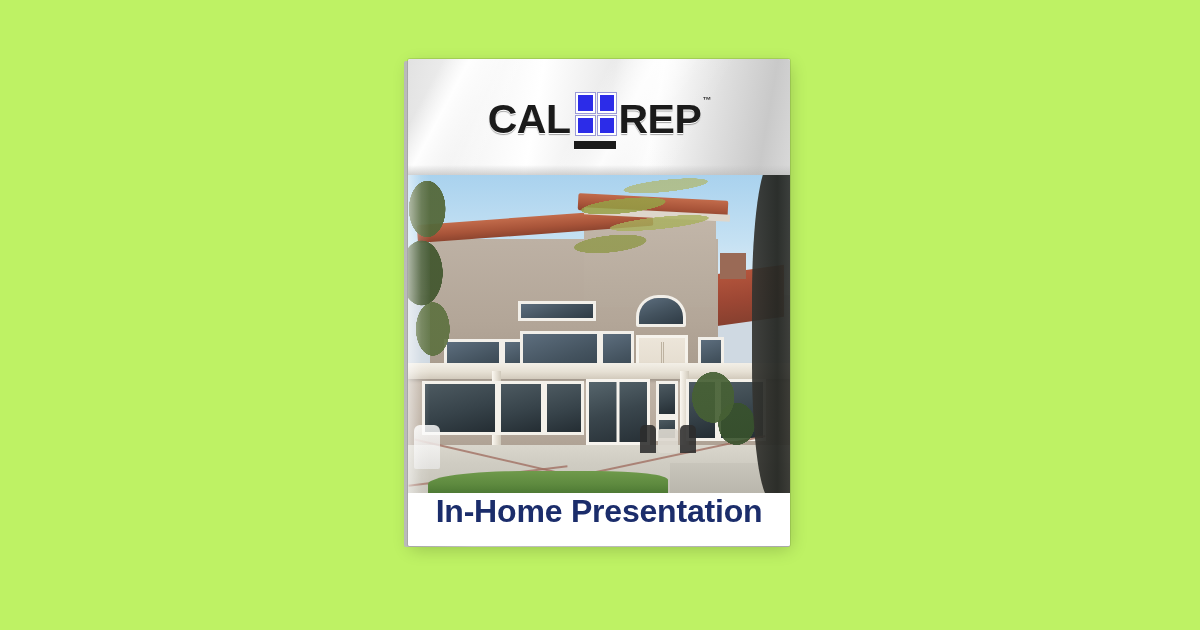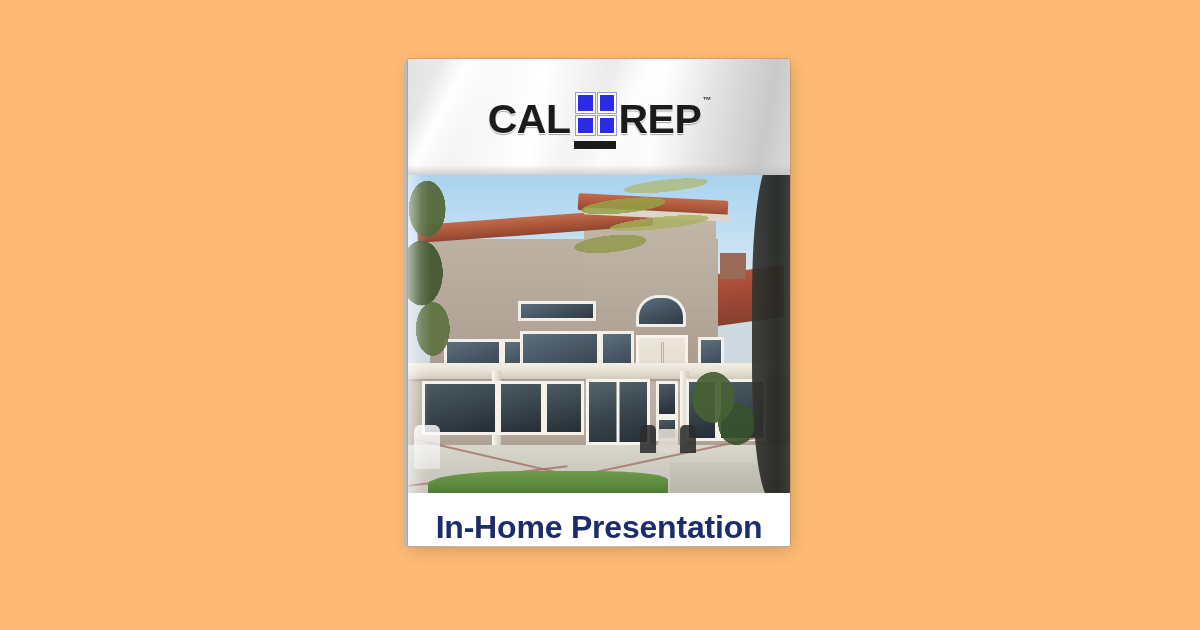--- a/index.html
+++ b/index.html
@@ -2,21 +2,21 @@
 <html><head>
 <meta charset="utf-8">
 <style>
   html,body{margin:0;padding:0;}
   body{
     width:1200px;height:630px;
     background:#f4f4f4;
     font-family:"Liberation Sans", sans-serif;
     overflow:hidden;
   }
-  .stage{position:relative;width:1200px;height:630px;background:#fdba74;}
+  .stage{position:relative;width:1200px;height:630px;background:#bef264;}
 
   
   .cover-wrap{
     position:absolute;left:404px;top:59px;width:388px;height:490px;
   }
   .cover-shadow{
     position:absolute;left:6px;top:6px;width:380px;height:484px;
     background:#000;opacity:.20;
     filter:blur(9px);
     border-radius:3px;
@@ -257,21 +257,21 @@
   .bistro-tbl{position:absolute;left:250px;top:254px;width:20px;height:24px;background:#dcd8cf;border-radius:3px;opacity:.92;}
   
   .glass{
     position:absolute;left:0;top:0;width:22px;height:100%;
     background:linear-gradient(90deg,rgba(255,255,255,.55),rgba(255,255,255,.12) 60%,rgba(255,255,255,0));
   }
 
   
   .footer{
     position:relative;width:100%;height:53px;background:#ffffff;
-    display:flex;align-items:flex-end;justify-content:center;
+    display:flex;align-items:flex-start;justify-content:center;
   }
   .title{
     font-family:"Liberation Sans", sans-serif;
     font-weight:700;font-size:32px;letter-spacing:-.2px;
     color:#1b2d6b;
     text-shadow:0 1px 0 rgba(255,255,255,.7);
   }
 </style>
 </head>
 <body>

